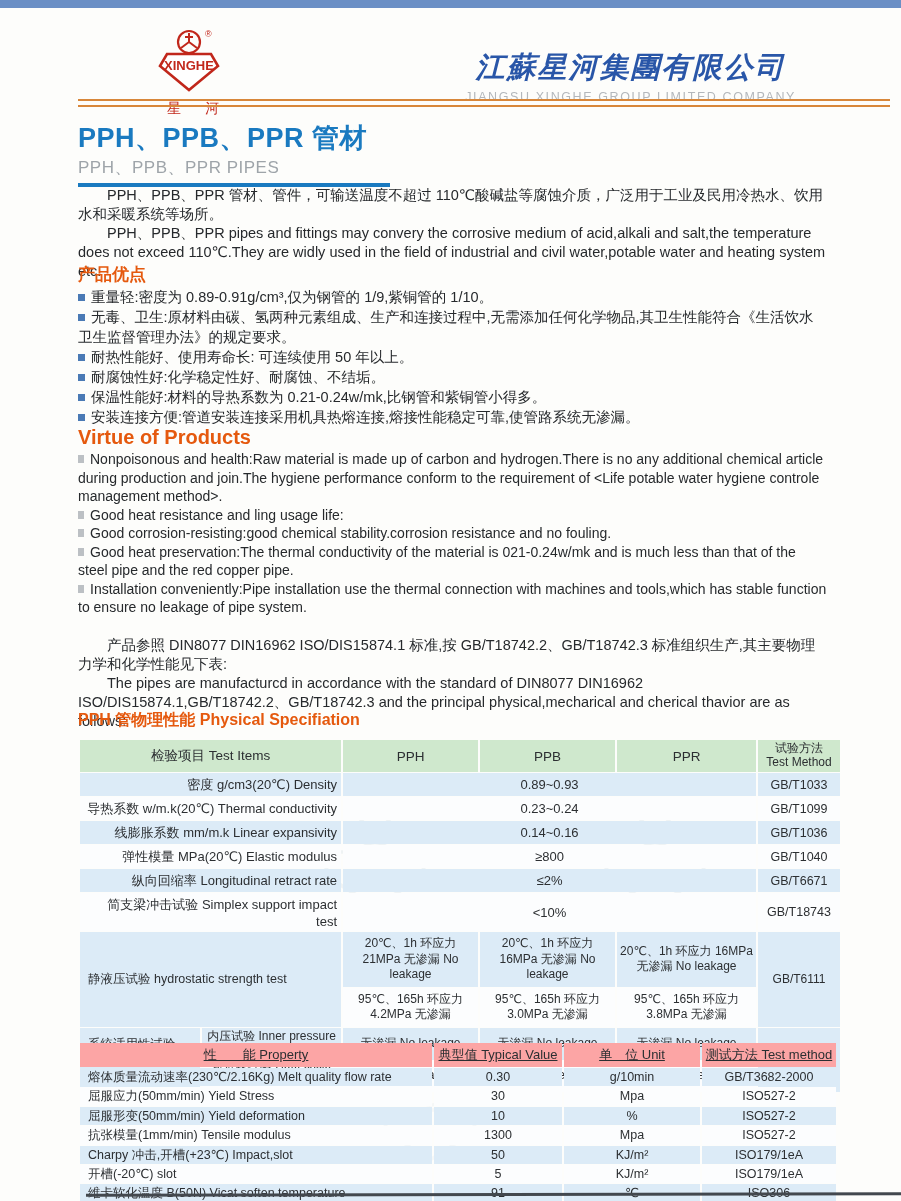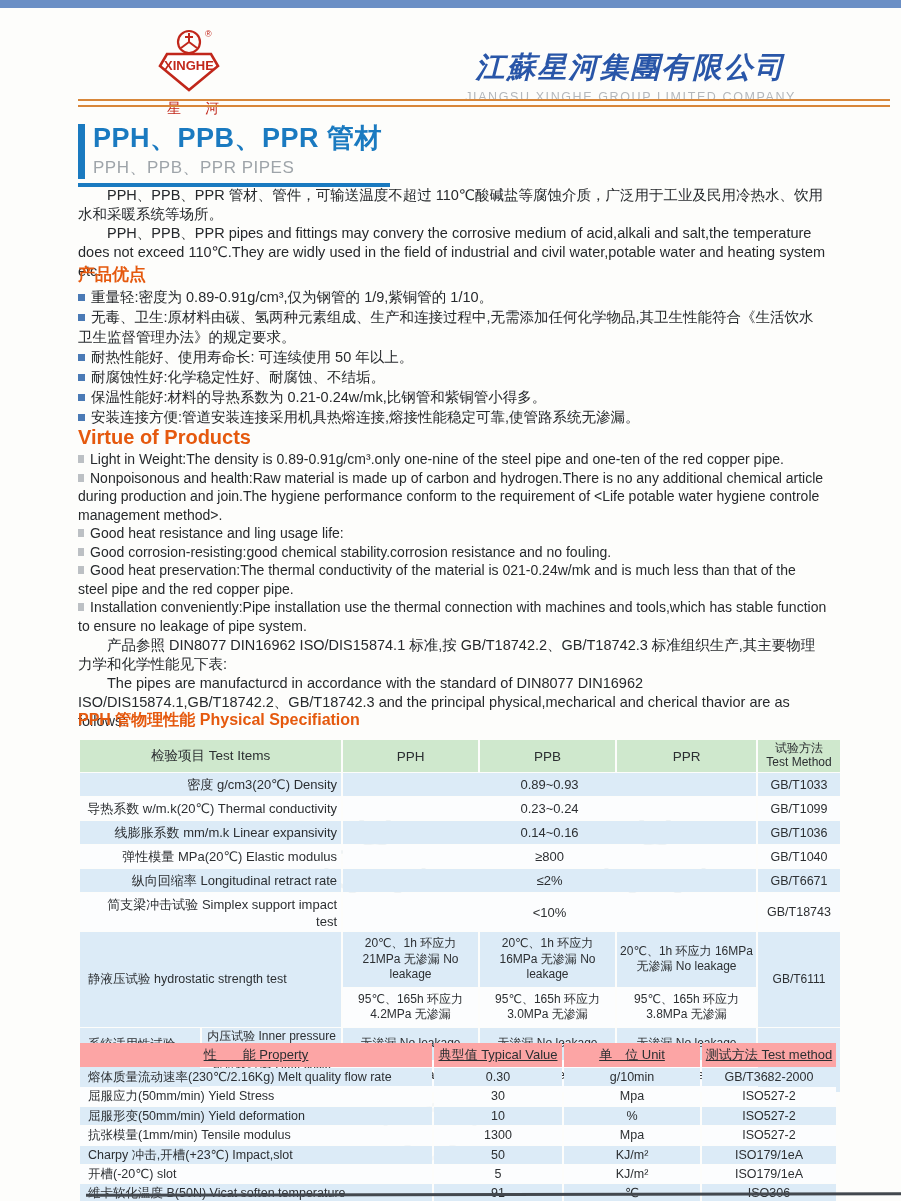--- a/index.html
+++ b/index.html
@@ -13,21 +13,21 @@
   
   .logo { position:absolute; top:28px; left:60px; width:110px; text-align:center; color:#c1271b; }
   .logo-cn { font-size:14px; font-weight:normal; letter-spacing:10px; margin-top:2px; padding-left:10px; }
   .company { position:absolute; top:48px; right:32px; text-align:center; }
   .company-cn { font-family:"DejaVu Serif","Liberation Serif",serif; font-style:italic; font-weight:bold; font-size:29px; color:#2956a8; letter-spacing:2px; }
   .company-en { font-size:12.5px; color:#b3b7bb; letter-spacing:1.6px; margin-top:2px; }
   .rule { position:absolute; top:99px; left:0; width:812px; height:8px; border-top:2px solid #d8873a; border-bottom:2px solid #d8873a; }
 
   
   .titleblock { position:absolute; top:124px; left:0; }
-  .title-row { display:flex; align-items:stretch; }
+  .title-row { display:flex; align-items:stretch;flex-direction:column; }
   .title-bar { width:7px; background:#1a7ac0; margin-right:8px; }
   .title-cn { font-size:27px; font-weight:bold; color:#1a7ac0; letter-spacing:0.5px; line-height:1.1; }
   .title-en { font-size:17px; color:#9ea4a9; letter-spacing:0.5px; margin-top:2px; }
   .title-underline { width:312px; height:4px; background:#1a7ac0; margin-top:4px; }
 
   
   .para { position:absolute; left:0; width:750px; font-size:14.5px; line-height:19px; color:#26292c; }
   .indent { text-indent:2em; }
   .intro { top:186px; }
   .h-orange { position:absolute; left:0; color:#e5590e; font-weight:bold; }
@@ -125,21 +125,20 @@
       <li><span class="sq sq-blue"></span><span>重量轻:密度为 0.89-0.91g/cm³,仅为钢管的 1/9,紫铜管的 1/10。</span></li>
       <li><span class="sq sq-blue"></span><span>无毒、卫生:原材料由碳、氢两种元素组成、生产和连接过程中,无需添加任何化学物品,其卫生性能符合《生活饮水卫生监督管理办法》的规定要求。</span></li>
       <li><span class="sq sq-blue"></span><span>耐热性能好、使用寿命长: 可连续使用 50 年以上。</span></li>
       <li><span class="sq sq-blue"></span><span>耐腐蚀性好:化学稳定性好、耐腐蚀、不结垢。</span></li>
       <li><span class="sq sq-blue"></span><span>保温性能好:材料的导热系数为 0.21-0.24w/mk,比钢管和紫铜管小得多。</span></li>
       <li><span class="sq sq-blue"></span><span>安装连接方便:管道安装连接采用机具热熔连接,熔接性能稳定可靠,使管路系统无渗漏。</span></li>
     </ul>
 
     <h3 class="h-orange h-vir">Virtue of Products</h3>
     <ul class="plain vir-list">
-      <li><span class="sq sq-gray"></span><span>Light in Weight:The density is 0.89-0.91g/cm³.only one-nine of the steel pipe and one-ten of the red copper pipe.</span></li>
       <li><span class="sq sq-gray"></span><span>Nonpoisonous and health:Raw material is made up of carbon and hydrogen.There is no any additional chemical article during production and join.The hygiene performance conform to the requirement of &lt;Life potable water hygiene controle management method&gt;.</span></li>
       <li><span class="sq sq-gray"></span><span>Good heat resistance and ling usage life:</span></li>
       <li><span class="sq sq-gray"></span><span>Good corrosion-resisting:good chemical stability.corrosion resistance and no fouling.</span></li>
       <li><span class="sq sq-gray"></span><span>Good heat preservation:The thermal conductivity of the material is 021-0.24w/mk and is much less than that of the steel pipe and the red copper pipe.</span></li>
       <li><span class="sq sq-gray"></span><span>Installation conveniently:Pipe installation use the thermal connection with machines and tools,which has stable function to ensure no leakage of pipe system.</span></li>
     </ul>
 
     <p class="para std-cn indent">产品参照 DIN8077  DIN16962  ISO/DIS15874.1 标准,按 GB/T18742.2、GB/T18742.3 标准组织生产,其主要物理力学和化学性能见下表:</p>
     <p class="para std-en indent">The pipes are manufacturcd in accordance with the standard of DIN8077  DIN16962  ISO/DIS15874.1,GB/T18742.2、GB/T18742.3 and the principal physical,mecharical and cherical thavior are as follows:</p>
 

